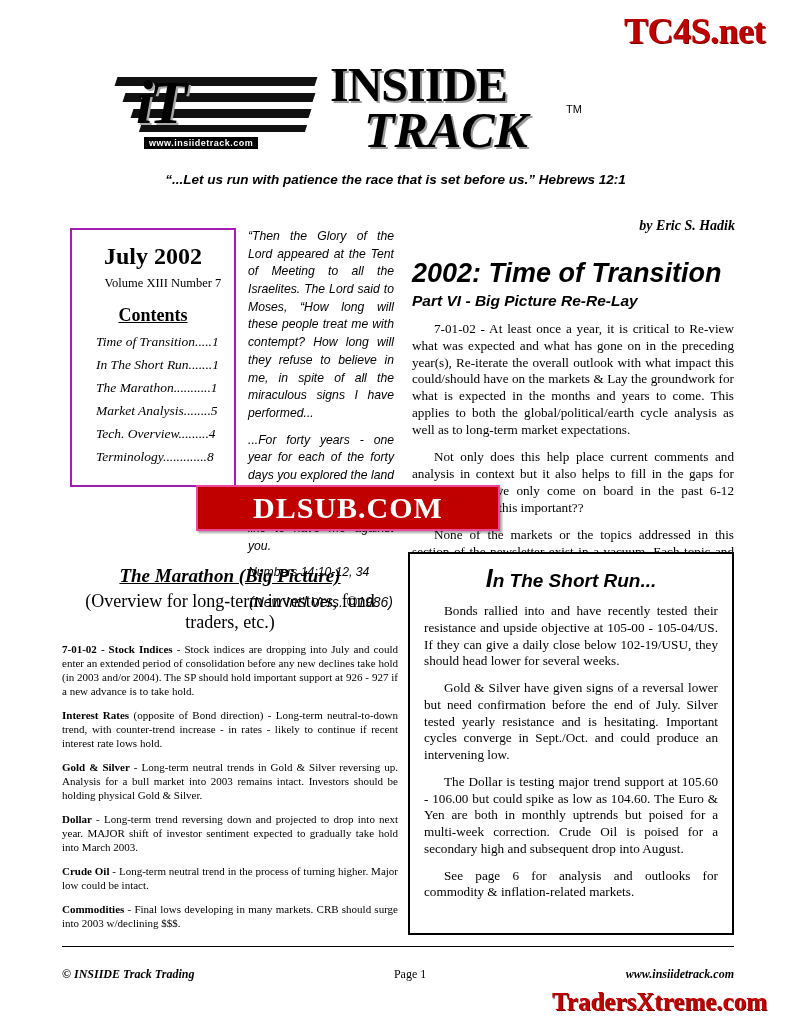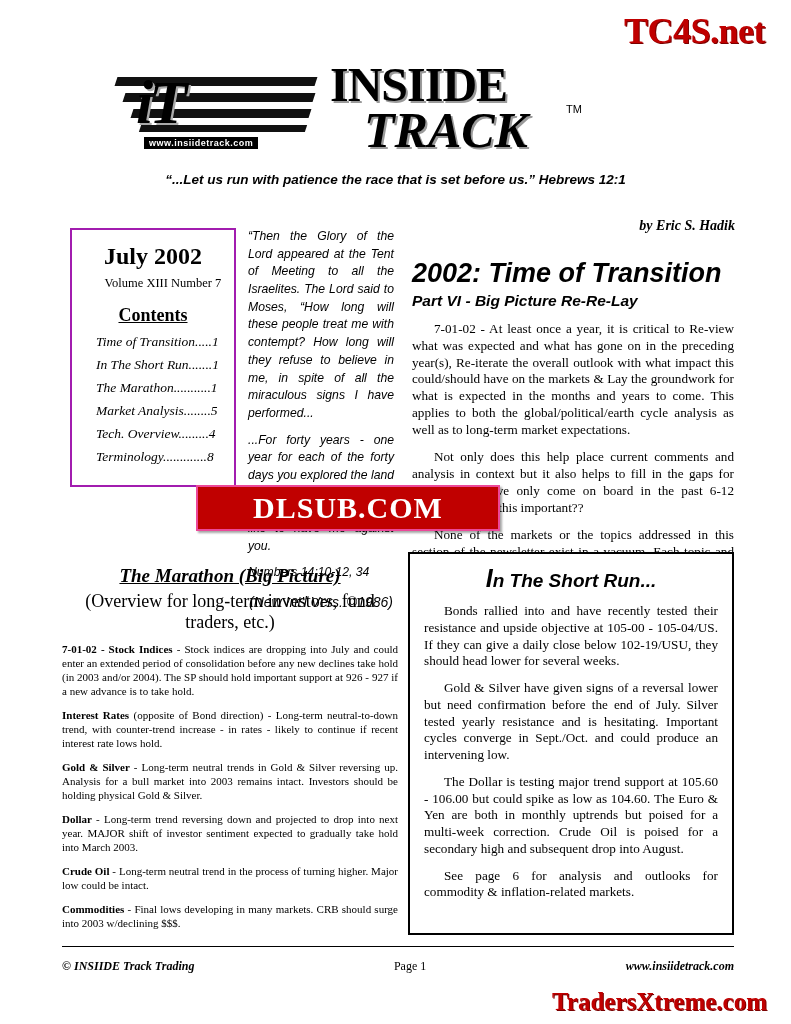--- a/index.html
+++ b/index.html
@@ -314,21 +314,21 @@
     text-indent: 20px;
   }
 
   
   .footer {
     position: absolute;
     left: 62px;
     top: 946px;
     width: 672px;
     border-top: 1px solid #000;
-    padding-top: 12px;
+    padding-top: 20px;
     display: flex;
     justify-content: space-between;
     align-items: baseline;
   }
   .footer-left {
     font-family: "Liberation Serif", serif;
     font-weight: bold;
     font-style: italic;
     font-size: 12px;
   }

